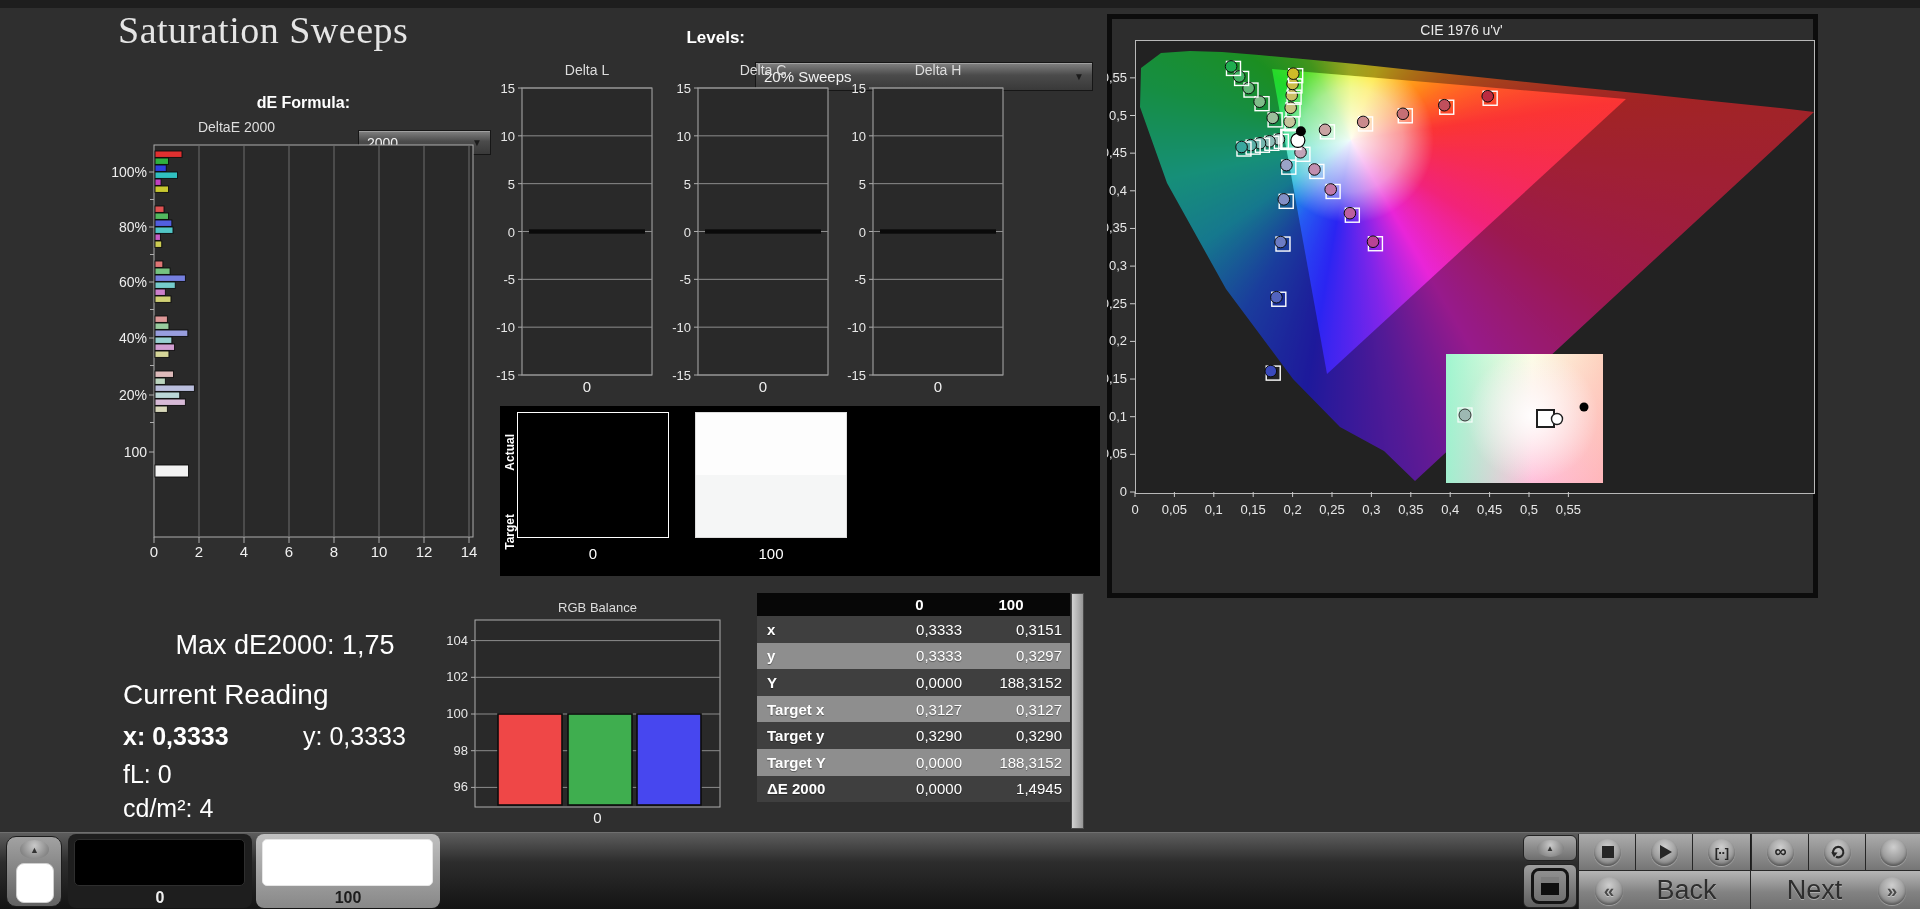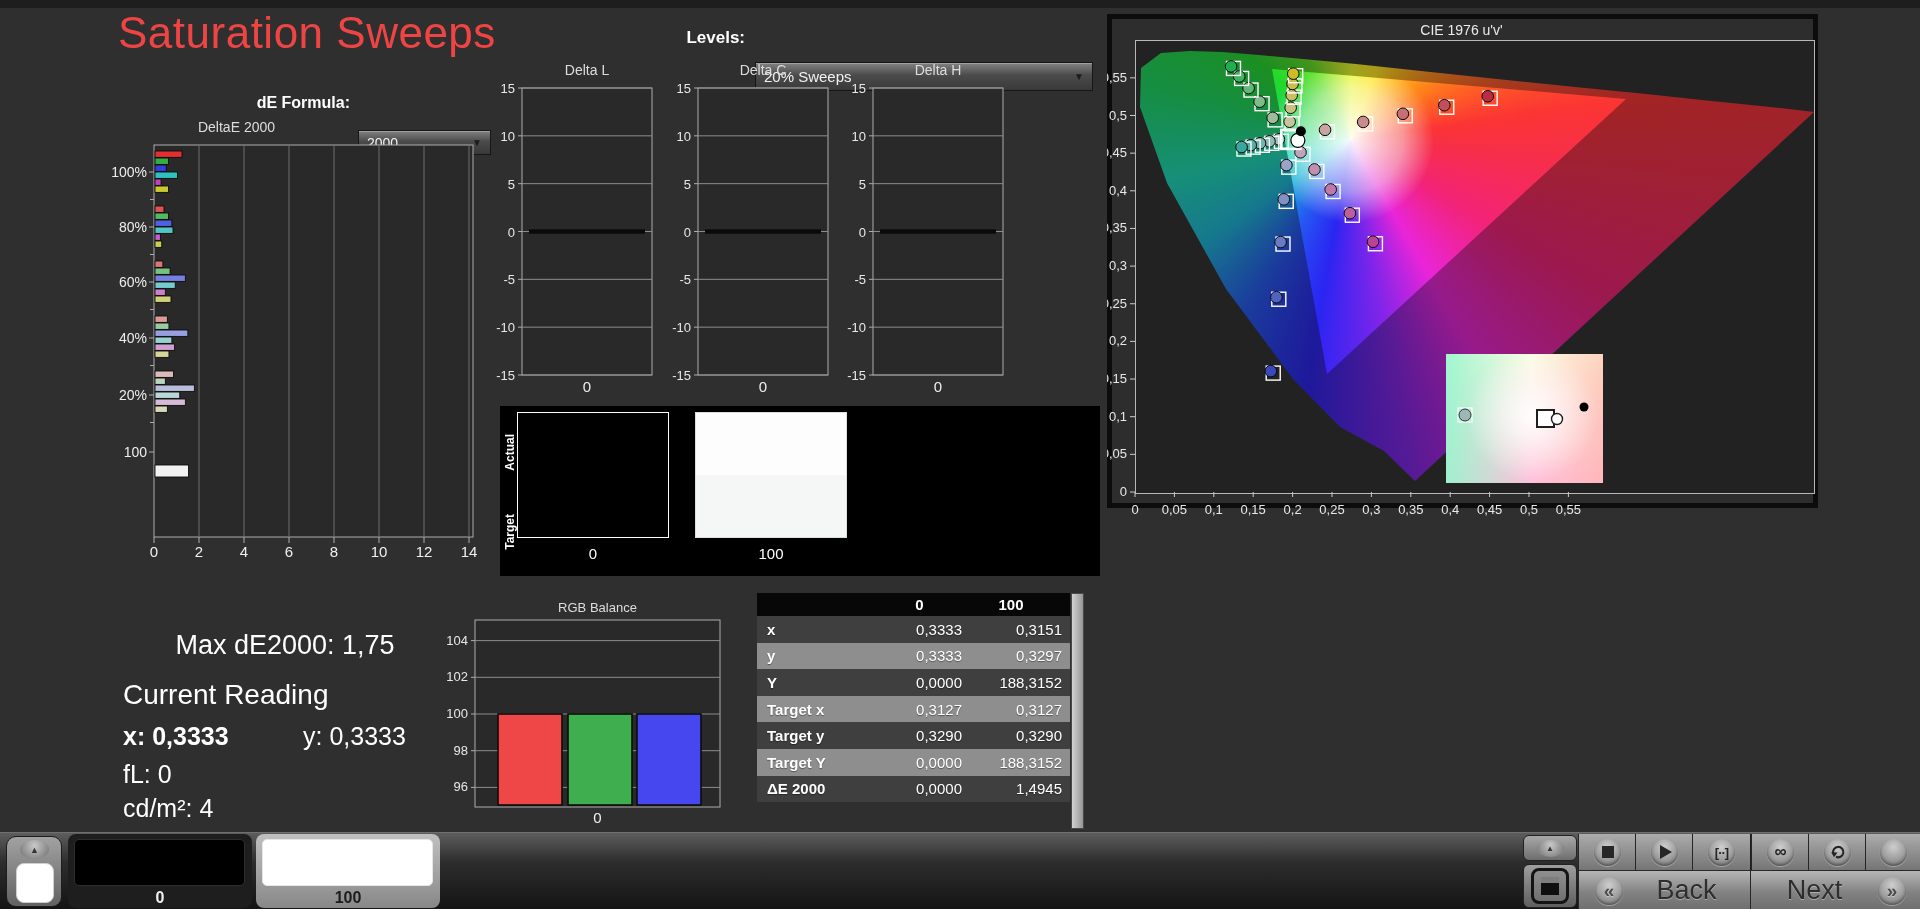--- a/index.html
+++ b/index.html
@@ -1,20 +1,20 @@
 <!DOCTYPE html>
 <html><head>
 <meta charset="utf-8">
 <style>
   html,body{margin:0;padding:0;background:#101010;}
   .app{position:relative;width:1920px;height:909px;background:#2f2f2f;overflow:hidden;
        font-family:"Liberation Sans",sans-serif;}
   .topstrip{position:absolute;left:0;top:0;width:1920px;height:8px;background:#1e1e1e;}
-  .page-title{position:absolute;left:118px;top:8px;margin:0;font-size:44px;font-weight:400;
-       color:#ef4444;letter-spacing:.5px;}
+  .page-title{position:absolute;left:118px;top:8px;margin:0;font-size:38px;font-weight:400;
+       color:#e5e5e5;letter-spacing:.5px;font-family:Liberation Serif, serif;}
   .lbl{position:absolute;color:#ffffff;font-weight:700;font-size:17px;margin-top:8px;}
   .lbl-levels{left:555px;top:20px;width:190px;text-align:right;}
   .lbl-formula{left:155px;top:86px;width:195px;text-align:right;font-size:16px;}
   .dd{position:absolute;background:linear-gradient(#828282,#4b4b4b 45%,#393939);
       border:1px solid #161616;color:#f2f2f2;display:flex;align-items:center;
       padding:6px 8px;box-shadow:inset 0 1px 0 rgba(255,255,255,.25);box-sizing:border-box;margin-top:46px;}
   .dd .arrow{margin-left:auto;font-size:10px;color:#1b1b1b;}
   .dd-levels{left:755px;top:16px;width:338px;height:29px;font-size:15px;}
   .dd-formula{left:358px;top:84px;width:133px;height:25px;font-size:14px;}
 
@@ -47,21 +47,21 @@
   .thead .h0{width:120px;} .thead .h1{width:85px;text-align:center;} .thead .h2{width:98px;text-align:center;}
   .trow{height:26.6px;display:flex;align-items:center;}
   .trow.dark{background:#3f3f3f;} .trow.light{background:#8e8e8e;}
   .trow .rl{width:110px;font-weight:700;padding-left:10px;text-shadow:0 1px 1px rgba(0,0,0,.4);}
   .trow .v1{width:85px;text-align:right;text-shadow:0 1px 1px rgba(0,0,0,.4);}
   .trow .v2{width:100px;text-align:right;padding-right:8px;text-shadow:0 1px 1px rgba(0,0,0,.4);}
   .tscroll{position:absolute;left:1071px;top:593px;width:13px;height:236px;
       background:linear-gradient(90deg,#d2d2d2,#969696);border:1px solid #4a4a4a;box-sizing:border-box;}
 
   
-  .cie-panel{position:absolute;left:1107px;top:14px;width:711px;height:494px;
+  .cie-panel{position:absolute;left:1107px;top:14px;width:711px;height:584px;
       background:#2d2d2d;border:5px solid #0c0c0c;box-sizing:border-box;}
   .cie-title{position:absolute;left:0;top:3px;width:699px;text-align:center;
       color:#eaeaea;font-size:14px;}
   .cie-plot{position:absolute;left:23px;top:21px;width:678px;height:452px;
       background:#222222;border:1px solid #b8b8b8;overflow:hidden;}
   .horseshoe,.gamut-tri,.tri-glow{position:absolute;left:0;top:0;width:678px;height:452px;
       background:conic-gradient(from 0deg at 215px 99px,
         #d8e625 0deg,#f0d518 20deg,#f07818 55deg,#e83030 82deg,#e02070 122deg,
         #d822c8 150deg,#7822d8 170deg,#2822e0 190deg,#2255e0 212deg,#18a8c8 235deg,
         #18c8a8 258deg,#18c858 285deg,#20c828 310deg,#58d020 332deg,#a8dc20 348deg,#d8e625 360deg);}

